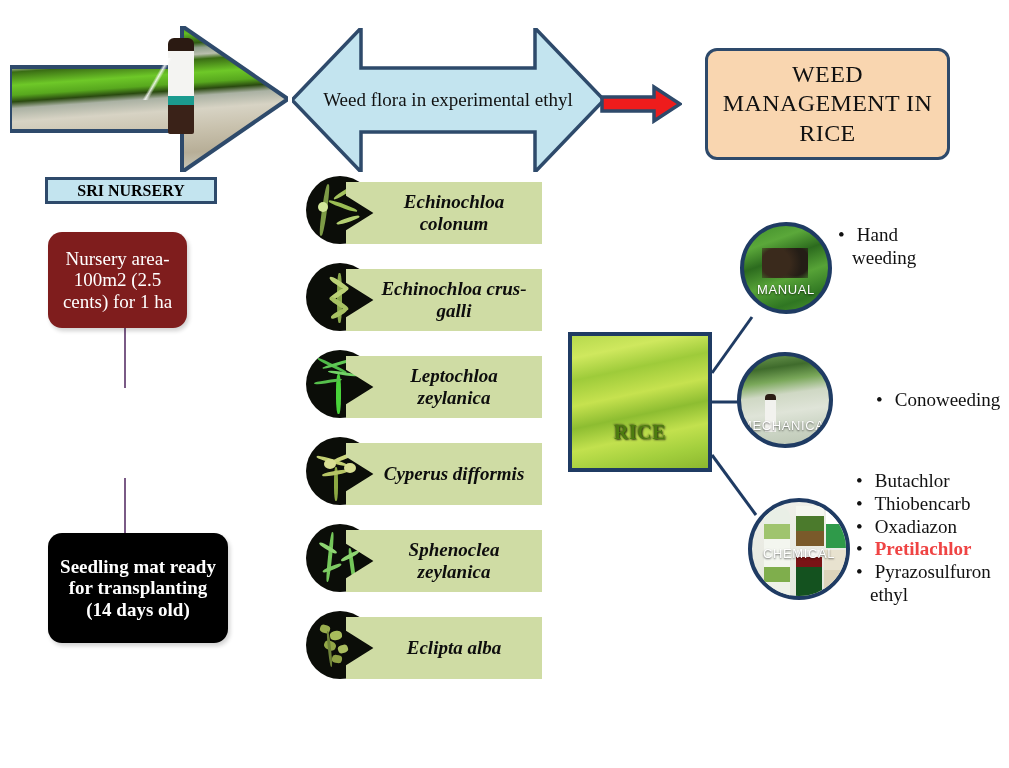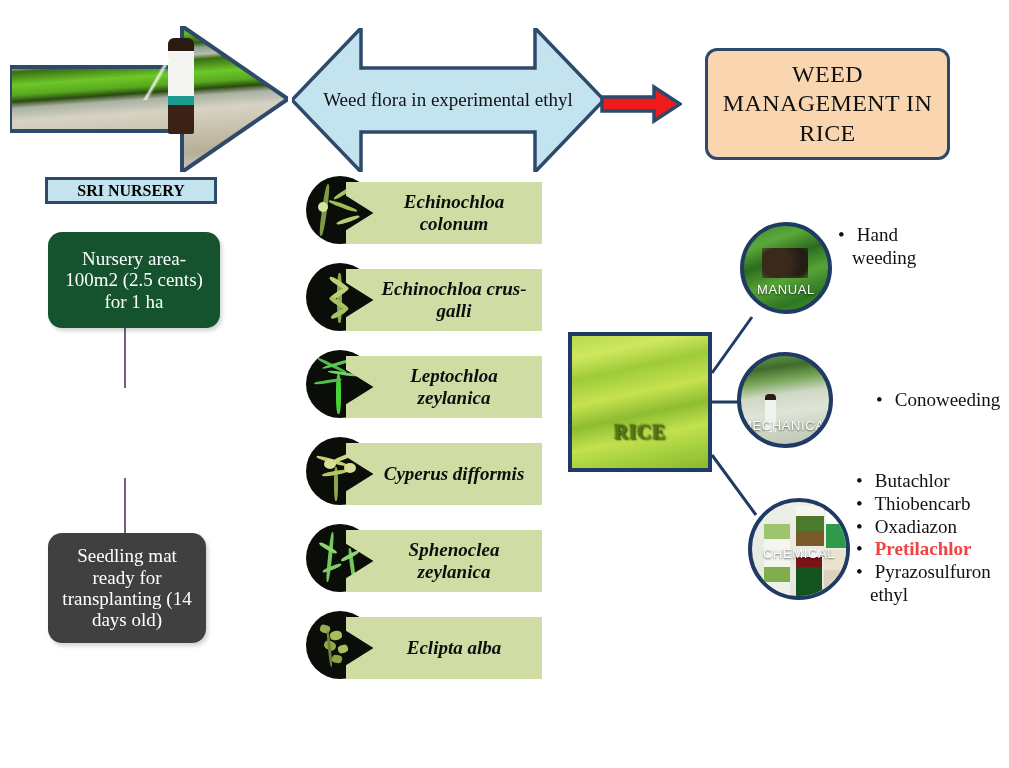--- a/index.html
+++ b/index.html
@@ -55,23 +55,23 @@
   }
 
   
   .stackbox {
     border-radius: 14px; color: #ffffff; text-align: center;
     display: flex; align-items: center; justify-content: center;
     padding: 4px 8px; line-height: 1.12;
     box-shadow: 2px 3px 4px rgba(0,0,0,.18);
     font-size: 19px;
   }
-  #box-nursery  { left: 48px;  top: 232px; width: 172px; height: 96px;  background: #14532d; }
+  #box-nursery  { left: 48px;  top: 232px; width: 139px; height: 96px;  background: #7f1d1d; }
   #box-seedrate { left: 48px;  top: 388px; width: 152px; height: 90px;  background: #c2403c; }
-  #box-mat      { left: 48px;  top: 533px; width: 158px; height: 110px; background: #404040; }
+  #box-mat      { left: 48px;  top: 533px; width: 180px; height: 110px; background: #000000; font-weight: bold; }
   .connector-v { background: #7a5a86; width: 2px; }
 
   
   #weed-flora-arrow {
     left: 292px; top: 28px; width: 312px; height: 144px;
     background: #c3e4ef;
     clip-path: polygon(0% 50%, 22% 0%, 22% 28%, 78% 28%, 78% 0%, 100% 50%, 78% 100%, 78% 72%, 22% 72%, 22% 100%);
     z-index: 1;
   }
   #weed-flora-arrow-label {

